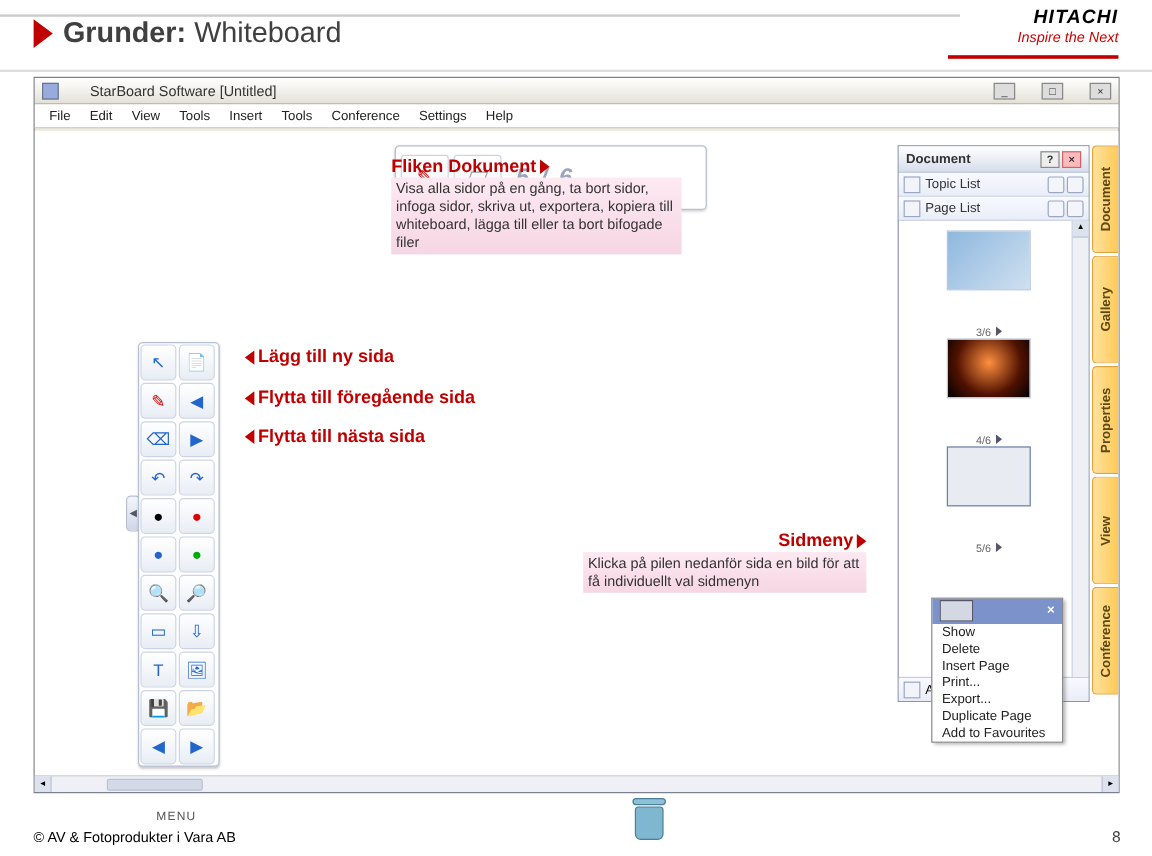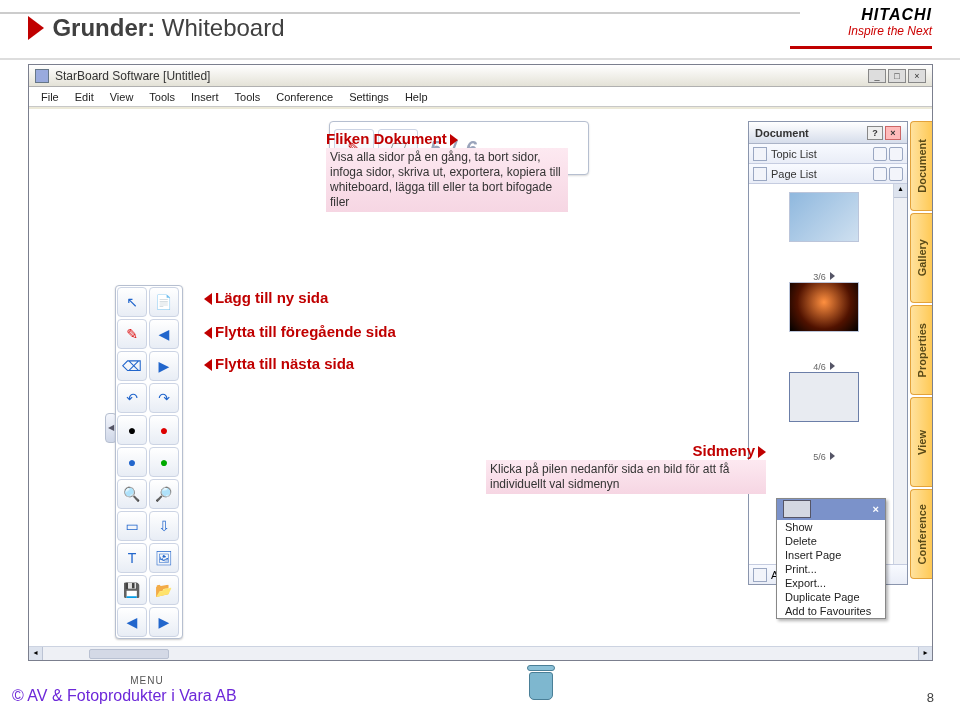--- a/index.html
+++ b/index.html
@@ -12,21 +12,21 @@
   .slide-title-sub { color:#404040; font-weight:normal;}
   .brand { position:absolute; right:28px; top:6px; text-align:right; }
   .brand-name { font-size:16px; font-weight:bold; letter-spacing:1px; color:#000; font-style:italic;}
   .brand-tag { font-size:12px; color:#c00; font-style:italic; }
   .brand-rule { position:absolute; top:46px; right:28px; width:142px; height:3px; background:#c00000;}
   .header-rule { position:absolute; top:12px; left:0; width:800px; height:2px; background:#ccc;}
   .header-rule2 { position:absolute; top:58px; left:0; width:960px; height:2px; background:#ddd;}
 
   
   .app { position:absolute; top:64px; left:28px; width:905px; height:597px; background:#ece9d8; border:1px solid #7b7f8e; }
-  .titlebar { height:22px; background:linear-gradient(to bottom,#fff,#e4e2d7); border-bottom:1px solid #b0b0b0; display:flex; align-items:center; font-size:12px; color:#333; padding:0 6px;}
+  .titlebar { height:22px; background:linear-gradient(to bottom,#fff,#e4e2d7); border-bottom:1px solid #b0b0b0; display:flex; align-items:center; font-size:12px; color:#333; padding:0 6px;gap:20px;}
   .titlebar .winicon { width:14px; height:14px; background:#9ad; margin-right:6px; border:1px solid #678;}
   .titlebar .spacer { flex:1; }
   .winbtn { width:18px; height:14px; border:1px solid #888; background:#ddd; margin-left:2px; font-size:9px; line-height:12px; text-align:center;}
   .menubar { height:20px; background:#fff; border-bottom:1px solid #c8c8c8; display:flex; align-items:center; font-size:11px; color:#222; padding:0 4px;}
   .menubar span { padding:0 8px; }
 
   .canvas { position:absolute; top:44px; left:0; right:0; bottom:14px; background:#fff; }
 
   
   .palette { position:absolute; left:86px; top:220px; width:68px; }
@@ -92,21 +92,21 @@
   .ctxmenu .mh .x { font-weight:bold; cursor:default;}
   .ctxmenu .mi { padding:1px 8px; color:#222;}
 
   
   .hscroll { position:absolute; left:0; right:0; bottom:0; height:14px; background:#eef0f5; border-top:1px solid #ccd3e1;}
   .hscroll .btn { width:14px;height:100%;background:#dde3ee;border-right:1px solid #bbc3d4;float:left;font-size:8px;text-align:center;line-height:12px;}
   .hscroll .btn.r{float:right;border-left:1px solid #bbc3d4;border-right:none;}
   .hscroll .thumb { position:absolute;left:60px;top:2px;height:10px;width:80px;background:#d4d9e6;border:1px solid #b9c1d2;border-radius:2px;}
 
   
-  .footer { position:absolute; bottom:8px; left:12px; font-size:16px; color:#6d28d9;}
+  .footer { position:absolute; bottom:8px; left:28px; font-size:12px; color:#000000;}
   .pagenum { position:absolute; bottom:8px; right:26px; font-size:13px; color:#404040;}
 </style>
 </head>
 <body>
 
 <div class="header-rule"></div>
 <div class="slide-header">
   <span class="slide-title-marker"></span>
   <span class="slide-title">
     <span>Grunder:</span>
@@ -274,19 +274,19 @@
 <div class="callout" style="left:204px; top:289px;text-align:right;">
   <div class="callout-title"><span class="larrow"></span><span>Lägg till ny sida</span></div>
 </div>
 <div class="callout" style="left:204px; top:323px;">
   <div class="callout-title"><span class="larrow"></span><span>Flytta till föregående sida</span></div>
 </div>
 <div class="callout" style="left:204px; top:355px;">
   <div class="callout-title"><span class="larrow"></span><span>Flytta till nästa sida</span></div>
 </div>
 
-<div class="callout" style="left:486px; top:442px; width:280px;">
+<div class="callout" style="left:486px; top:442px; width:236px;">
   <div class="callout-title" style="text-align:right;"><span>Sidmeny</span><span class="rarrow"></span></div>
   <div class="callout-body">Klicka på pilen nedanför sida en bild för att få individuellt val sidmenyn</div>
 </div>
 
 <div class="footer">© AV &amp; Fotoprodukter i Vara AB</div>
 <div class="pagenum">8</div>
 
 </body></html>

